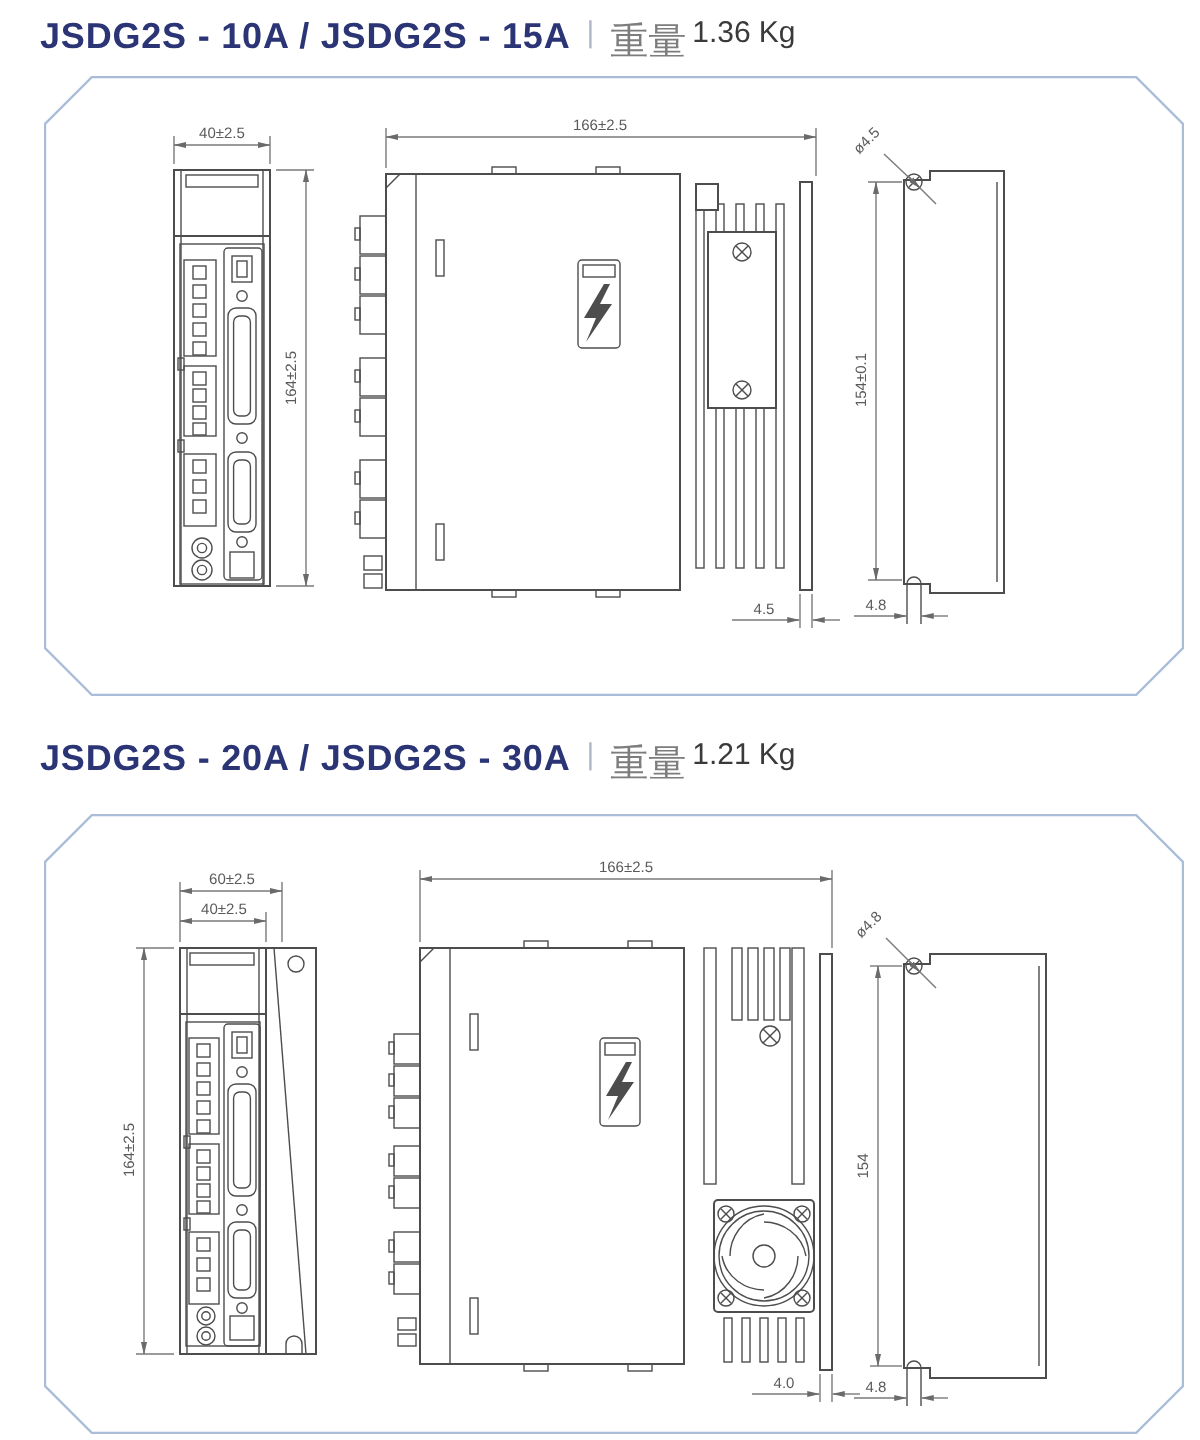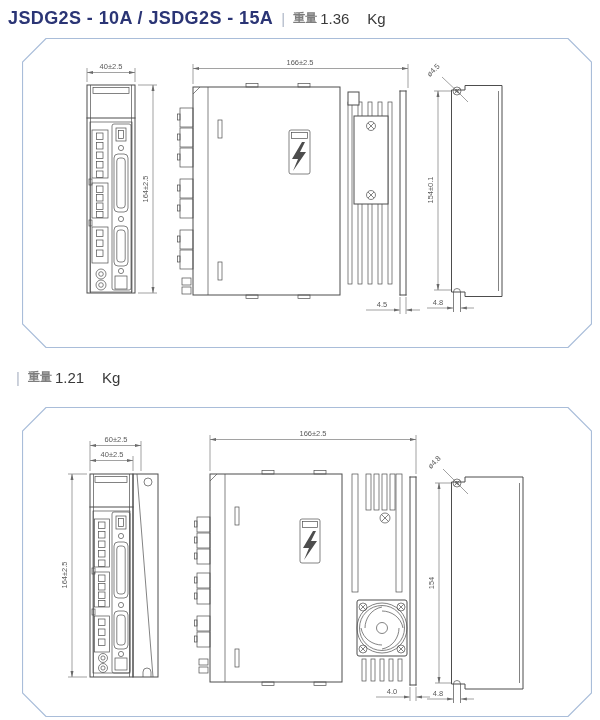--- a/index.html
+++ b/index.html
@@ -1,23 +1,23 @@
 <!DOCTYPE html>
 <html style="--title-navy: #2b3575; --separator-gray: #b0b8c8; --weight-gray: #7d7d7d; --value-dark: #3a3a3a; --panel-border: #a9bdd9; --line: #4d4d4d; --dim-text: #5a5a5a;"><head>
 <meta charset="utf-8">
 <style>
   *{margin:0;padding:0;box-sizing:border-box}
   html,body{width:600px;height:720px;background:#fff;overflow:hidden;
     font-family:"Liberation Sans",sans-serif;position:relative}
-  .section-title{position:absolute;left:8px;display:flex;align-items:center;white-space:nowrap}
+  .section-title{position:absolute;left:20px;display:flex;align-items:flex-start;white-space:nowrap}
   .t1{top:8px}.t2{top:369px}
   .model{font-size:18px;font-weight:bold;color:var(--title-navy);letter-spacing:.4px}
   .sep{font-size:15px;color:var(--separator-gray);margin:0 8px}
-  .wlabel{font-size:12px;font-weight:bold;color:var(--weight-gray);margin-right:3px}
-  .wvalue{font-size:15px;color:var(--value-dark);margin-right:18px}
+  .wlabel{font-size:19px;font-weight:normal;color:var(--weight-gray);margin-right:3px}
+  .wvalue{font-size:15px;color:var(--value-dark);margin-right:4px}
   .wunit{font-size:15px;color:var(--value-dark)}
   .panel{position:absolute;left:22px;width:458px;height:310px}
   .p1{top:38px}.p2{top:407px}
   svg{display:block}
   .panel-border{fill:#fff;stroke:var(--panel-border);stroke-width:1.2}
   .ln{stroke:var(--line);stroke-width:1;fill:none;stroke-linecap:square}
   .lnf{stroke:var(--line);stroke-width:1;fill:#fff}
   .lnt{stroke:var(--line);stroke-width:.7;fill:none}
   .dim{stroke:#7a7a7a;stroke-width:.7;fill:none}
   .dtext{font:7.5px "Liberation Sans",sans-serif;fill:var(--dim-text)}
@@ -207,20 +207,21 @@
     <g>
       <line class="dim" x1="405" y1="270" x2="431.1" y2="270" marker-end="url(#ar1)"></line>
       <line class="dim" x1="452" y1="270" x2="438.9" y2="270" marker-end="url(#ar1)"></line>
       <text class="dtext" x="416" y="267" text-anchor="middle">4.8</text>
     </g>
   </g>
 </svg>
 </div>
 
 <header class="section-title t2">
+  <span class="model">JSDG2S - 20A / JSDG2S - 30A</span>
   <span class="sep">|</span>
   <span class="wlabel">重量</span>
   <span class="wvalue">1.21</span>
   <span class="wunit">Kg</span>
 </header>
 
 <div class="panel p2">
 <svg viewBox="0 0 570 310" width="570" height="310">
   <defs>
     <marker id="ar2" viewBox="0 0 10 6" refX="9.5" refY="3" markerWidth="9" markerHeight="5.4" orient="auto-start-reverse">

